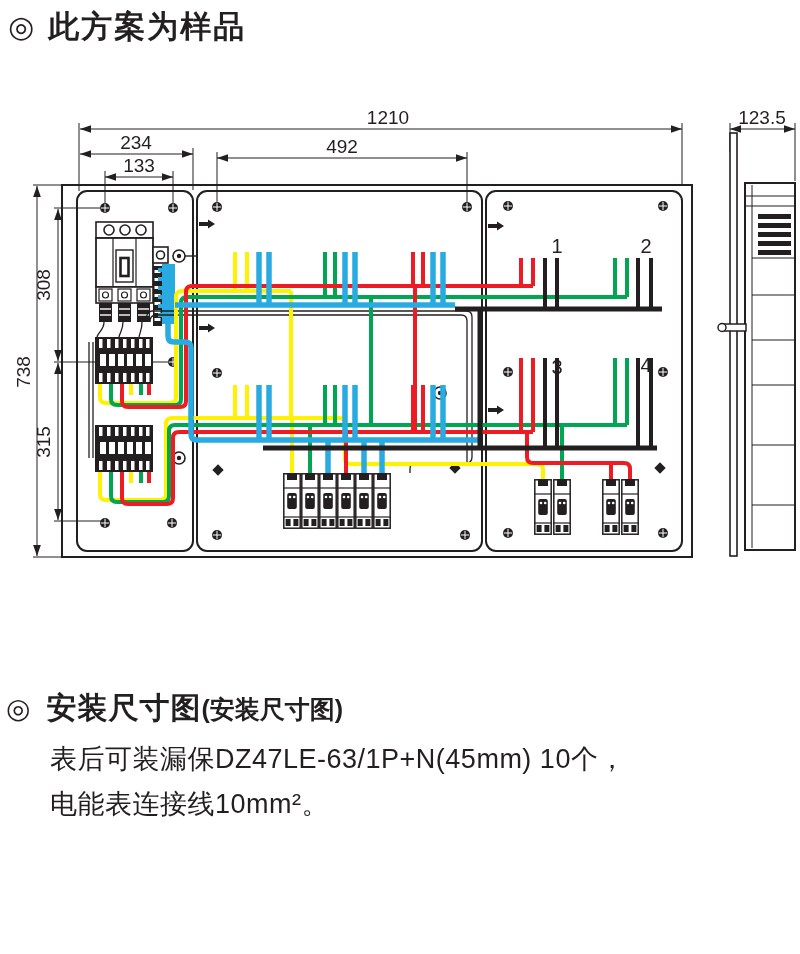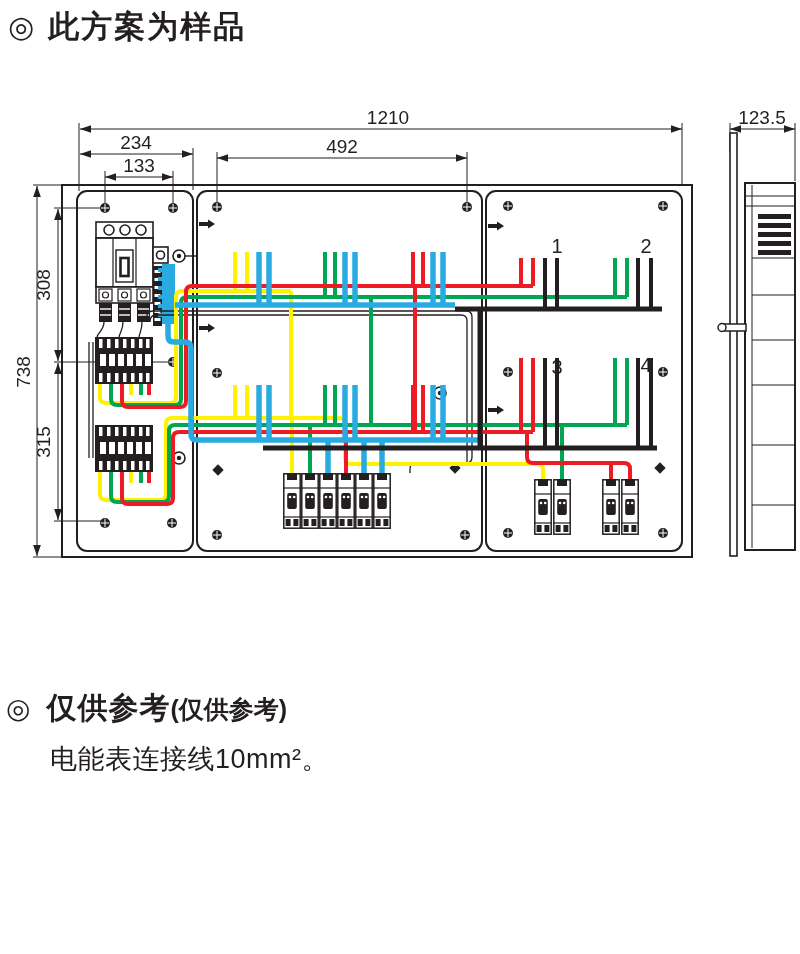--- a/index.html
+++ b/index.html
@@ -369,21 +369,22 @@
       <g>
         <rect x="722" y="324" width="24" height="7" stroke-width="1.5" fill="#ffffff"></rect>
         <circle cx="722" cy="327.5" r="4" stroke-width="1.5" fill="#ffffff"></circle>
       </g>
     </g>
   </svg>
 
   <div class="cfg">
     <div class="cfg-head">
       <span class="cfg-bullet">◎</span>
-      <span class="cfg-heading">仅供参考</span>
-      <span class="cfg-note">(仅供参考)</span>
+      <span class="cfg-heading">安装尺寸图</span>
+      <span class="cfg-note">(安装尺寸图)</span>
     </div>
     <div class="cfg-lines">
+      <div>表后可装漏保DZ47LE-63/1P+N(45mm)   10个，</div>
       <div>电能表连接线10mm²。</div>
     </div>
   </div>
 
 </div>
 
 </body></html>

